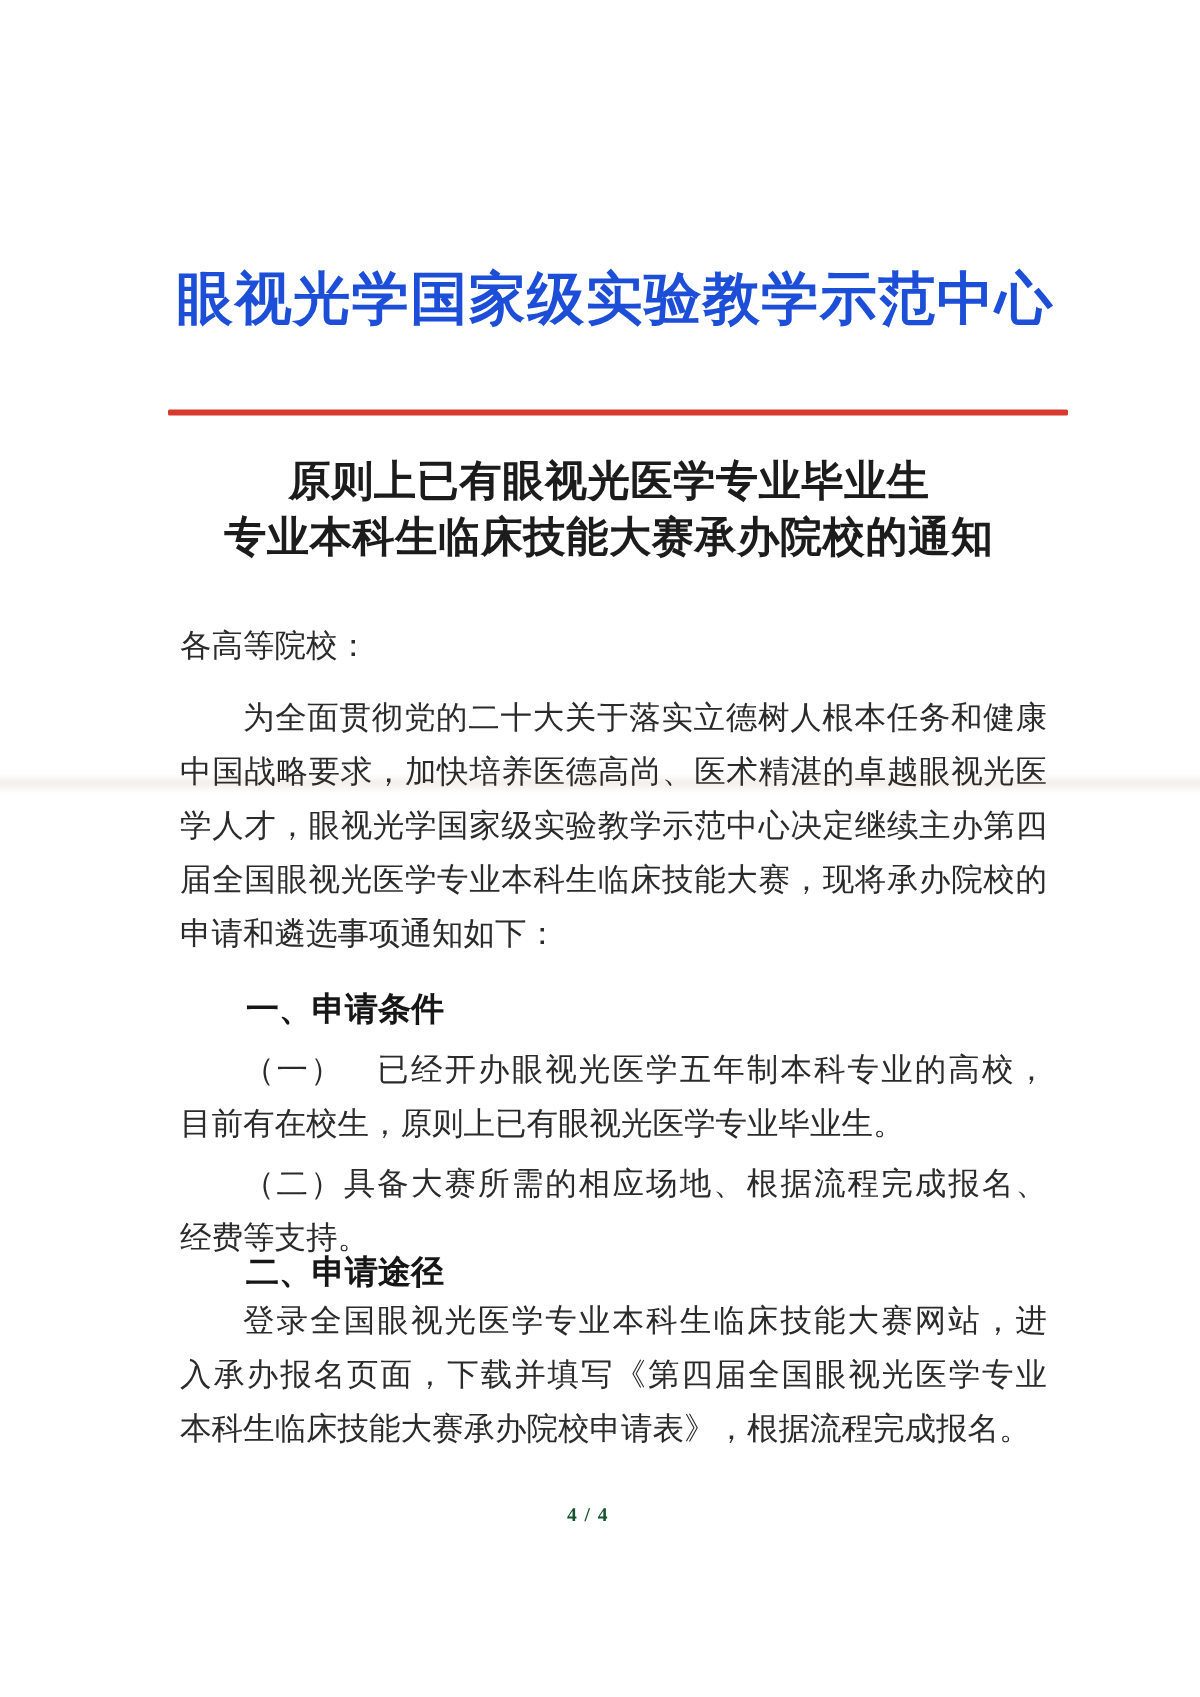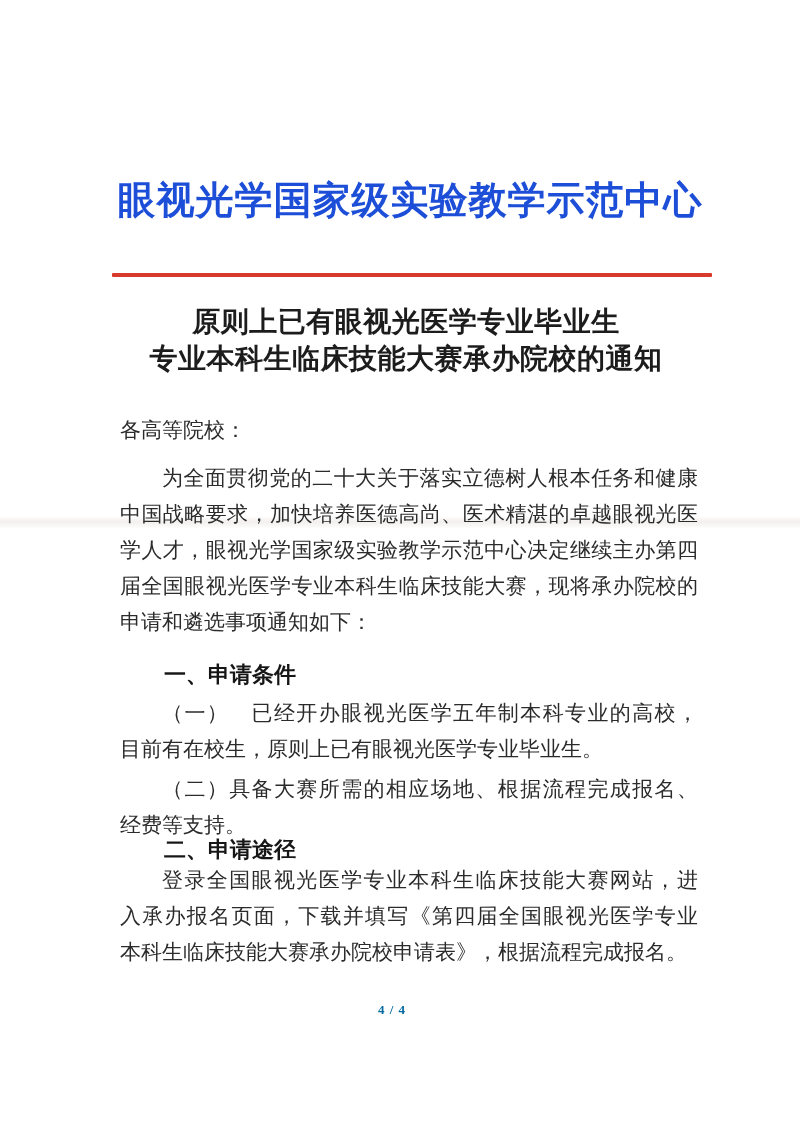--- a/index.html
+++ b/index.html
@@ -52,33 +52,33 @@
     position: absolute;
     left: 120px;
     width: 578px;
     font-size: 21px; line-height: 36px;
     color: #2b2b2b;
   }
   .txt .ln { min-height: 36px; }
   .ind { text-indent: 2em; margin-top: 12px; }
   .jf { text-align: justify; text-align-last: justify; }
   .hd {
-    font-family: Liberation Serif, serif;
+    font-family: Liberation Mono, monospace;
     font-weight: 700;
     font-size: 22px;
     color: #161616;
   }
   .page-number {
     position: absolute;
     top: 1001px; left: 0; right: 16px;
     text-align: center;
     font-size: 13px; line-height: 18px;
     font-weight: 700;
     letter-spacing: 1px;
-    color: #0369a1;
+    color: #14532d;
   }
 </style>
 </head>
 <body>
 
 <div class="page">
 
   <div class="scan-band"></div>
 
   <div class="letterhead">眼视光学国家级实验教学示范中心</div>

